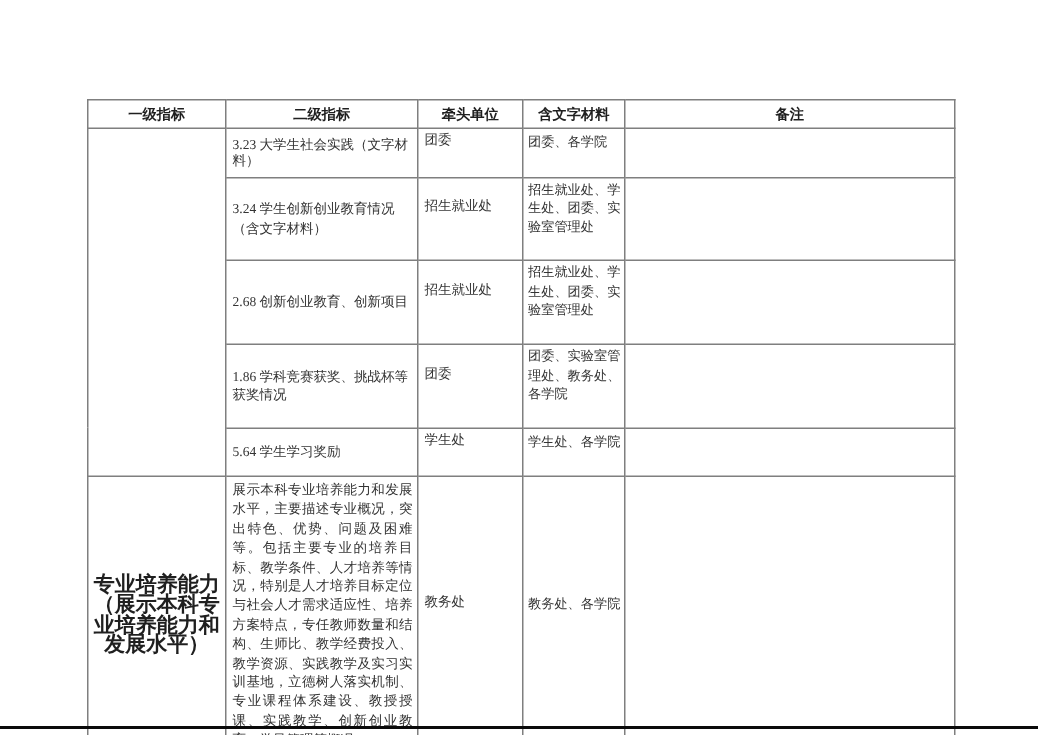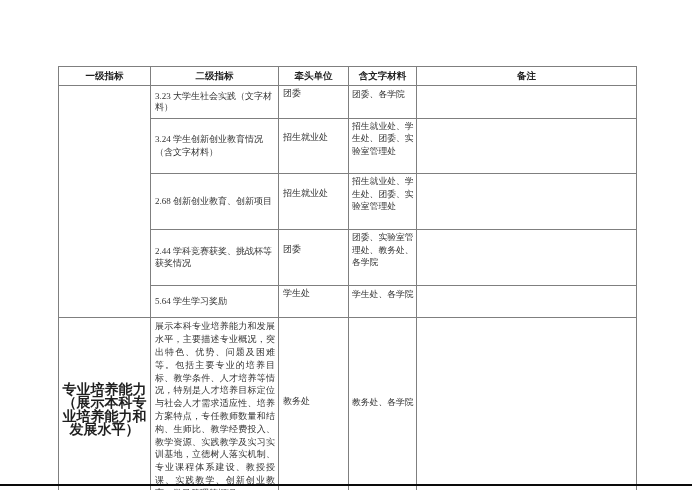--- a/index.html
+++ b/index.html
@@ -113,21 +113,21 @@
         <td class="c4">招生就业处、学生处、团委、实验室管理处</td>
         <td class="c5"></td>
       </tr>
       <tr class="r2">
         <td class="c2">2.68 创新创业教育、创新项目</td>
         <td class="c3">招生就业处</td>
         <td class="c4">招生就业处、学生处、团委、实验室管理处</td>
         <td class="c5"></td>
       </tr>
       <tr class="r3">
-        <td class="c2">2.44 学科竞赛获奖、挑战杯等获奖情况</td>
+        <td class="c2">1.86 学科竞赛获奖、挑战杯等获奖情况</td>
         <td class="c3">团委</td>
         <td class="c4">团委、实验室管理处、教务处、各学院</td>
         <td class="c5"></td>
       </tr>
       <tr class="r4">
         <td class="c2">5.64 学生学习奖励</td>
         <td class="c3">学生处</td>
         <td class="c4">学生处、各学院</td>
         <td class="c5"></td>
       </tr>

